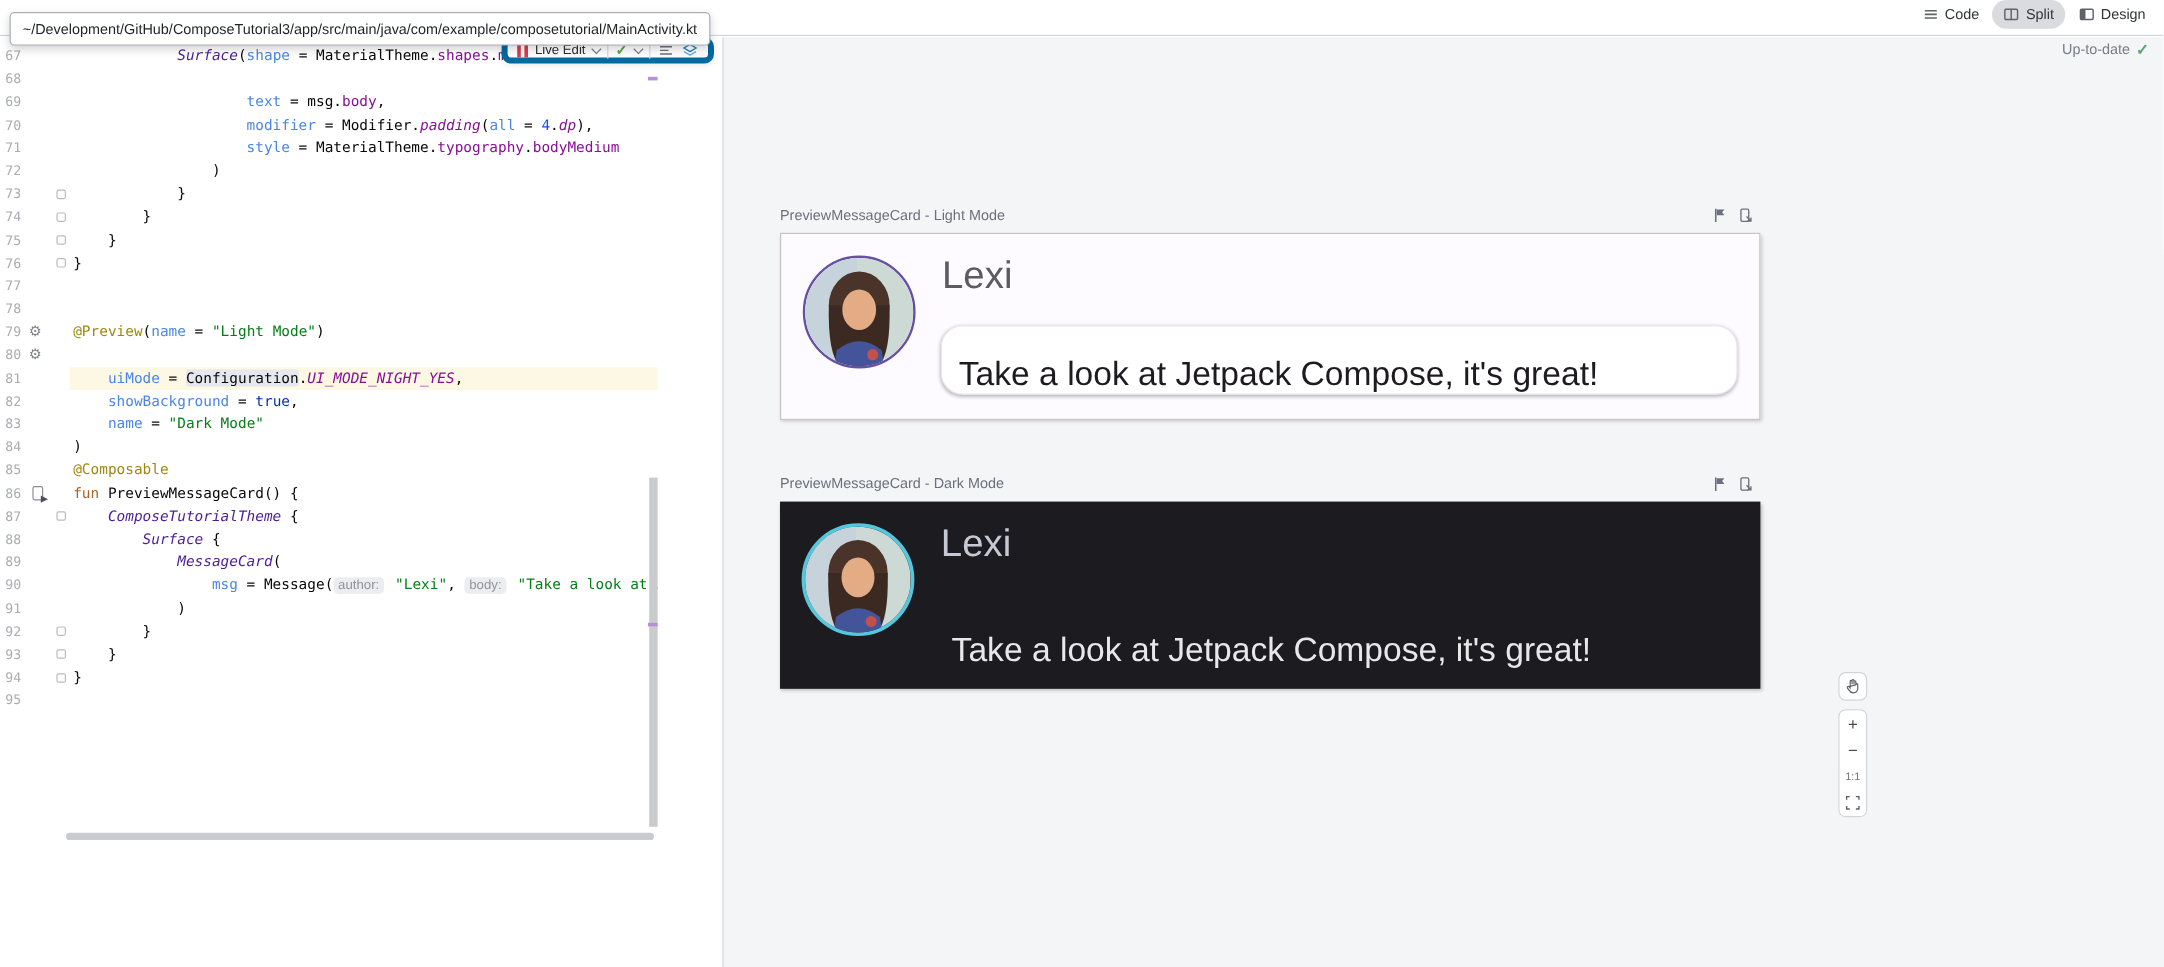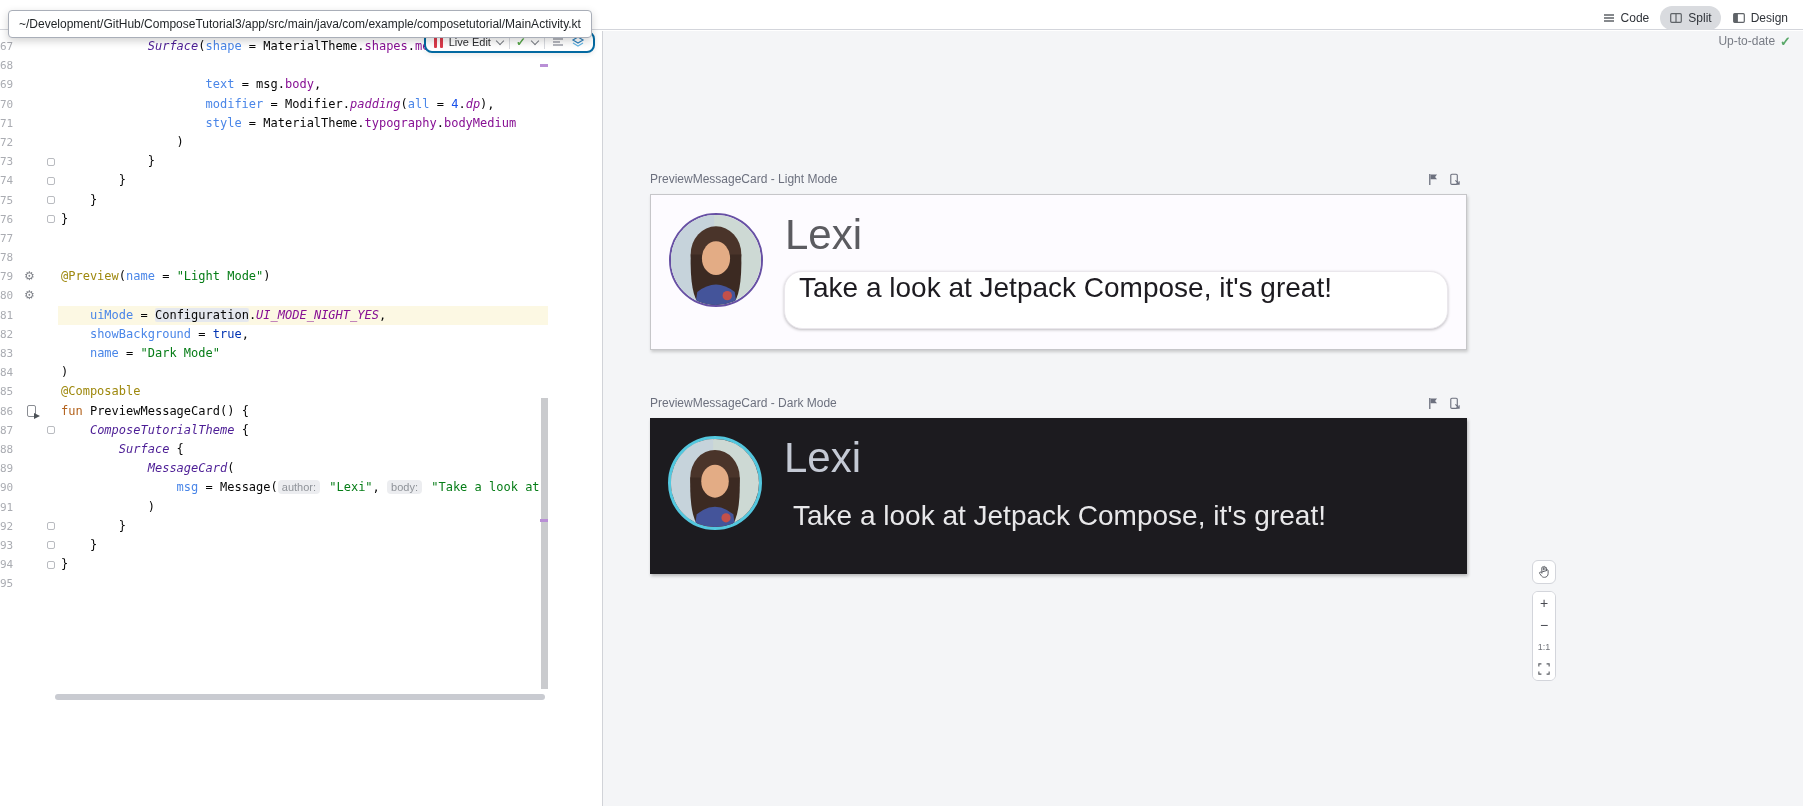--- a/index.html
+++ b/index.html
@@ -3,56 +3,56 @@
 <meta charset="utf-8">
 <style>
   *{margin:0;padding:0;box-sizing:border-box}
   html,body{width:1803px;height:806px}
   body{font-family:"Liberation Sans",sans-serif;background:#fff;overflow:hidden;position:relative}
 
   
   .topbar{position:absolute;top:0;left:0;right:0;height:30px;background:#fff;border-bottom:1px solid #D3D5DB;z-index:5}
   .breadcrumb{position:absolute;left:8px;top:10px;height:28px;background:#fff;border:1px solid #A9AEB8;border-radius:4px;
     box-shadow:0 3px 8px rgba(0,0,0,.18);display:flex;align-items:center;padding:0 10px;font-size:12px;color:#1F2326;z-index:40;white-space:nowrap}
-  .view-modes{position:absolute;right:6px;top:0;height:30px;display:flex;align-items:flex-end;gap:2px;z-index:6}
+  .view-modes{position:absolute;right:6px;top:0;height:30px;display:flex;align-items:flex-start;gap:2px;z-index:6}
   .view-mode{display:flex;align-items:center;gap:5px;padding:0 9px;height:24px;border-radius:12px;font-size:12px;color:#30343A;cursor:pointer}
   .view-mode.selected{background:#D9DBDF}
   .vm-icon{display:block}
 
   
   .editor-pane{position:absolute;top:31px;left:0;width:602px;bottom:0;background:#fff;overflow:hidden}
   .divider{position:absolute;top:31px;left:602px;width:1px;bottom:0;background:#D1D3D8;z-index:4}
   .preview-pane{position:absolute;top:31px;left:603px;right:0;bottom:0;background:#F4F5F7}
 
   
   .code-area{position:absolute;top:6px;left:0;right:0}
   .code-line{display:flex;height:19.2px;line-height:19.2px;font-family:"DejaVu Sans Mono","Liberation Mono",monospace;font-size:12px}
   .gut{flex:0 0 58px;position:relative;user-select:none}
-  .lnum{position:absolute;left:0;top:0;width:22px;text-align:left;font-size:11px;color:#AAACB2}
+  .lnum{position:absolute;left:0;top:0;width:22px;text-align:center;font-size:11px;color:#AAACB2}
   .gear{position:absolute;left:24px;top:0;font-size:12px;line-height:19.2px;color:#80838A;font-family:"DejaVu Sans",sans-serif;cursor:pointer}
   .runico{position:absolute;left:27px;top:3.5px;width:9px;height:12px;border:1.5px solid #8A8D93;border-radius:2px;cursor:pointer}
   .runico:after{content:"";position:absolute;right:-5px;bottom:-3px;width:0;height:0;border-style:solid;border-width:3.5px 0 3.5px 6px;border-color:transparent transparent transparent #4C5157}
   .fold{position:absolute;left:47px;top:5.5px;width:8px;height:8px;border:1px solid #B9BBC0;border-radius:2px;background:#fff;cursor:pointer}
   .ct{flex:1;margin-right:54px;padding-left:3px;white-space:pre;overflow:hidden}
   .code-line.cur .ct{background:#FCF8E3}
   .tk-p{color:#070707}
   .tk-kw{color:#B3621D}
   .tk-kwb{color:#0033B3}
   .tk-ann{color:#9E880D}
   .tk-str{color:#067D17}
   .tk-num{color:#1750EB}
   .tk-arg{color:#4A86E8}
   .tk-prop{color:#871094}
   .tk-ext{color:#871094;font-style:italic}
   .tk-const{color:#871094;font-style:italic}
   .tk-call{color:#4c1d95;font-style:italic}
   .tk-whl{color:#070707;background:#E5E8EE;border-radius:2px}
   .tk-hint{background:#ECEDF0;color:#8F9399;border-radius:4px;padding:1px 4px;font-size:11px;margin-right:2px;font-family:"Liberation Sans",sans-serif}
 
-  .ed-toolbar{position:absolute;top:0;right:7px;height:22px;background:#fff;border:2px solid #0369a1;border-radius:8px;
+  .ed-toolbar{position:absolute;top:0;right:7px;height:22px;background:#fff;border:5px solid #0369a1;border-radius:8px;
     display:flex;align-items:center;gap:6px;padding:0 8px;box-shadow:0 2px 5px rgba(0,0,0,.08);z-index:10;font-size:11px;color:#2B2D30}
   .le-bars{width:9px;height:11px;position:relative;display:inline-block}
   .le-bars:before,.le-bars:after{content:"";position:absolute;top:0;width:3px;height:11px;background:#DB3B4B;border-radius:1px}
   .le-bars:before{left:0}.le-bars:after{right:0}
   .chev{width:6px;height:6px;border-right:1.4px solid #7A7E85;border-bottom:1.4px solid #7A7E85;transform:rotate(45deg);margin-top:-3px;display:inline-block}
   .sep{width:1px;height:14px;background:#D8DADF}
   .ok{color:#57A64A;font-size:12px;font-weight:bold}
 
   .vthumb{position:absolute;left:541px;top:367px;width:7px;height:291px;background:#CACBCE;z-index:8}
   .stripe{position:absolute;left:540px;width:8px;height:3px;background:#B98FD6;z-index:9}
@@ -68,24 +68,24 @@
   .pv-title{font-size:12px;color:#6C707E}
   .pv-actions{display:flex;gap:8px;padding-right:6px}
   .pv-actions svg{cursor:pointer}
   .pv-card{position:relative;width:817px;height:156px}
   .pv-card.light{background:#FDFBFF;border:1px solid #C6C6C9;box-shadow:1px 2px 3px rgba(0,0,0,.18)}
   .pv-card.dark{background:#1C1B1F;box-shadow:1px 2px 3px rgba(0,0,0,.25)}
   .avatar{position:absolute;left:18px;top:18px;width:94px;height:94px;border-radius:50%;overflow:hidden}
   .light .avatar{border:2px solid #6750A4}
   .dark .avatar{border:3px solid #53C7DE}
   .avatar svg{display:block;width:100%;height:100%}
-  .pv-name{position:absolute;left:134px;top:16px;font-size:42px}
+  .pv-name{position:absolute;left:134px;top:16px;font-size:32px}
   .light .pv-name{color:#5B5B60}
   .dark .pv-name{color:#C4C9D4}
-  .pv-bubble{position:absolute;left:133px;top:76px;width:664px;height:58px;border-radius:18px;display:flex;align-items:flex-start;padding-left:14px;font-size:28px}
+  .pv-bubble{position:absolute;left:133px;top:76px;width:664px;height:58px;border-radius:18px;display:flex;align-items:flex-end;padding-left:14px;font-size:28px}
   .light .pv-bubble{background:#fff;border:1px solid #EAE7EC;box-shadow:0 1px 3px rgba(0,0,0,.25);color:#1D1B20}
   .dark .pv-bubble{background:transparent;border:none;box-shadow:none;color:#E8E8EA;top:82px;padding-left:10px}
 
   .pan-btn{position:absolute;left:929px;top:529px;width:24px;height:24px;background:#fff;border:1px solid #D3D5DB;border-radius:6px;
     display:flex;align-items:center;justify-content:center;cursor:pointer}
   .zgroup{position:absolute;left:929px;top:560px;width:24px;background:#fff;border:1px solid #D3D5DB;border-radius:6px;overflow:hidden;
     display:flex;flex-direction:column}
   .zbtn{height:22px;display:flex;align-items:center;justify-content:center;background:#fff;border:none;font-size:14px;color:#494B52;cursor:pointer;font-family:"Liberation Sans",sans-serif}
   .zbtn.z11{font-size:9px;color:#70737A}
 </style>

